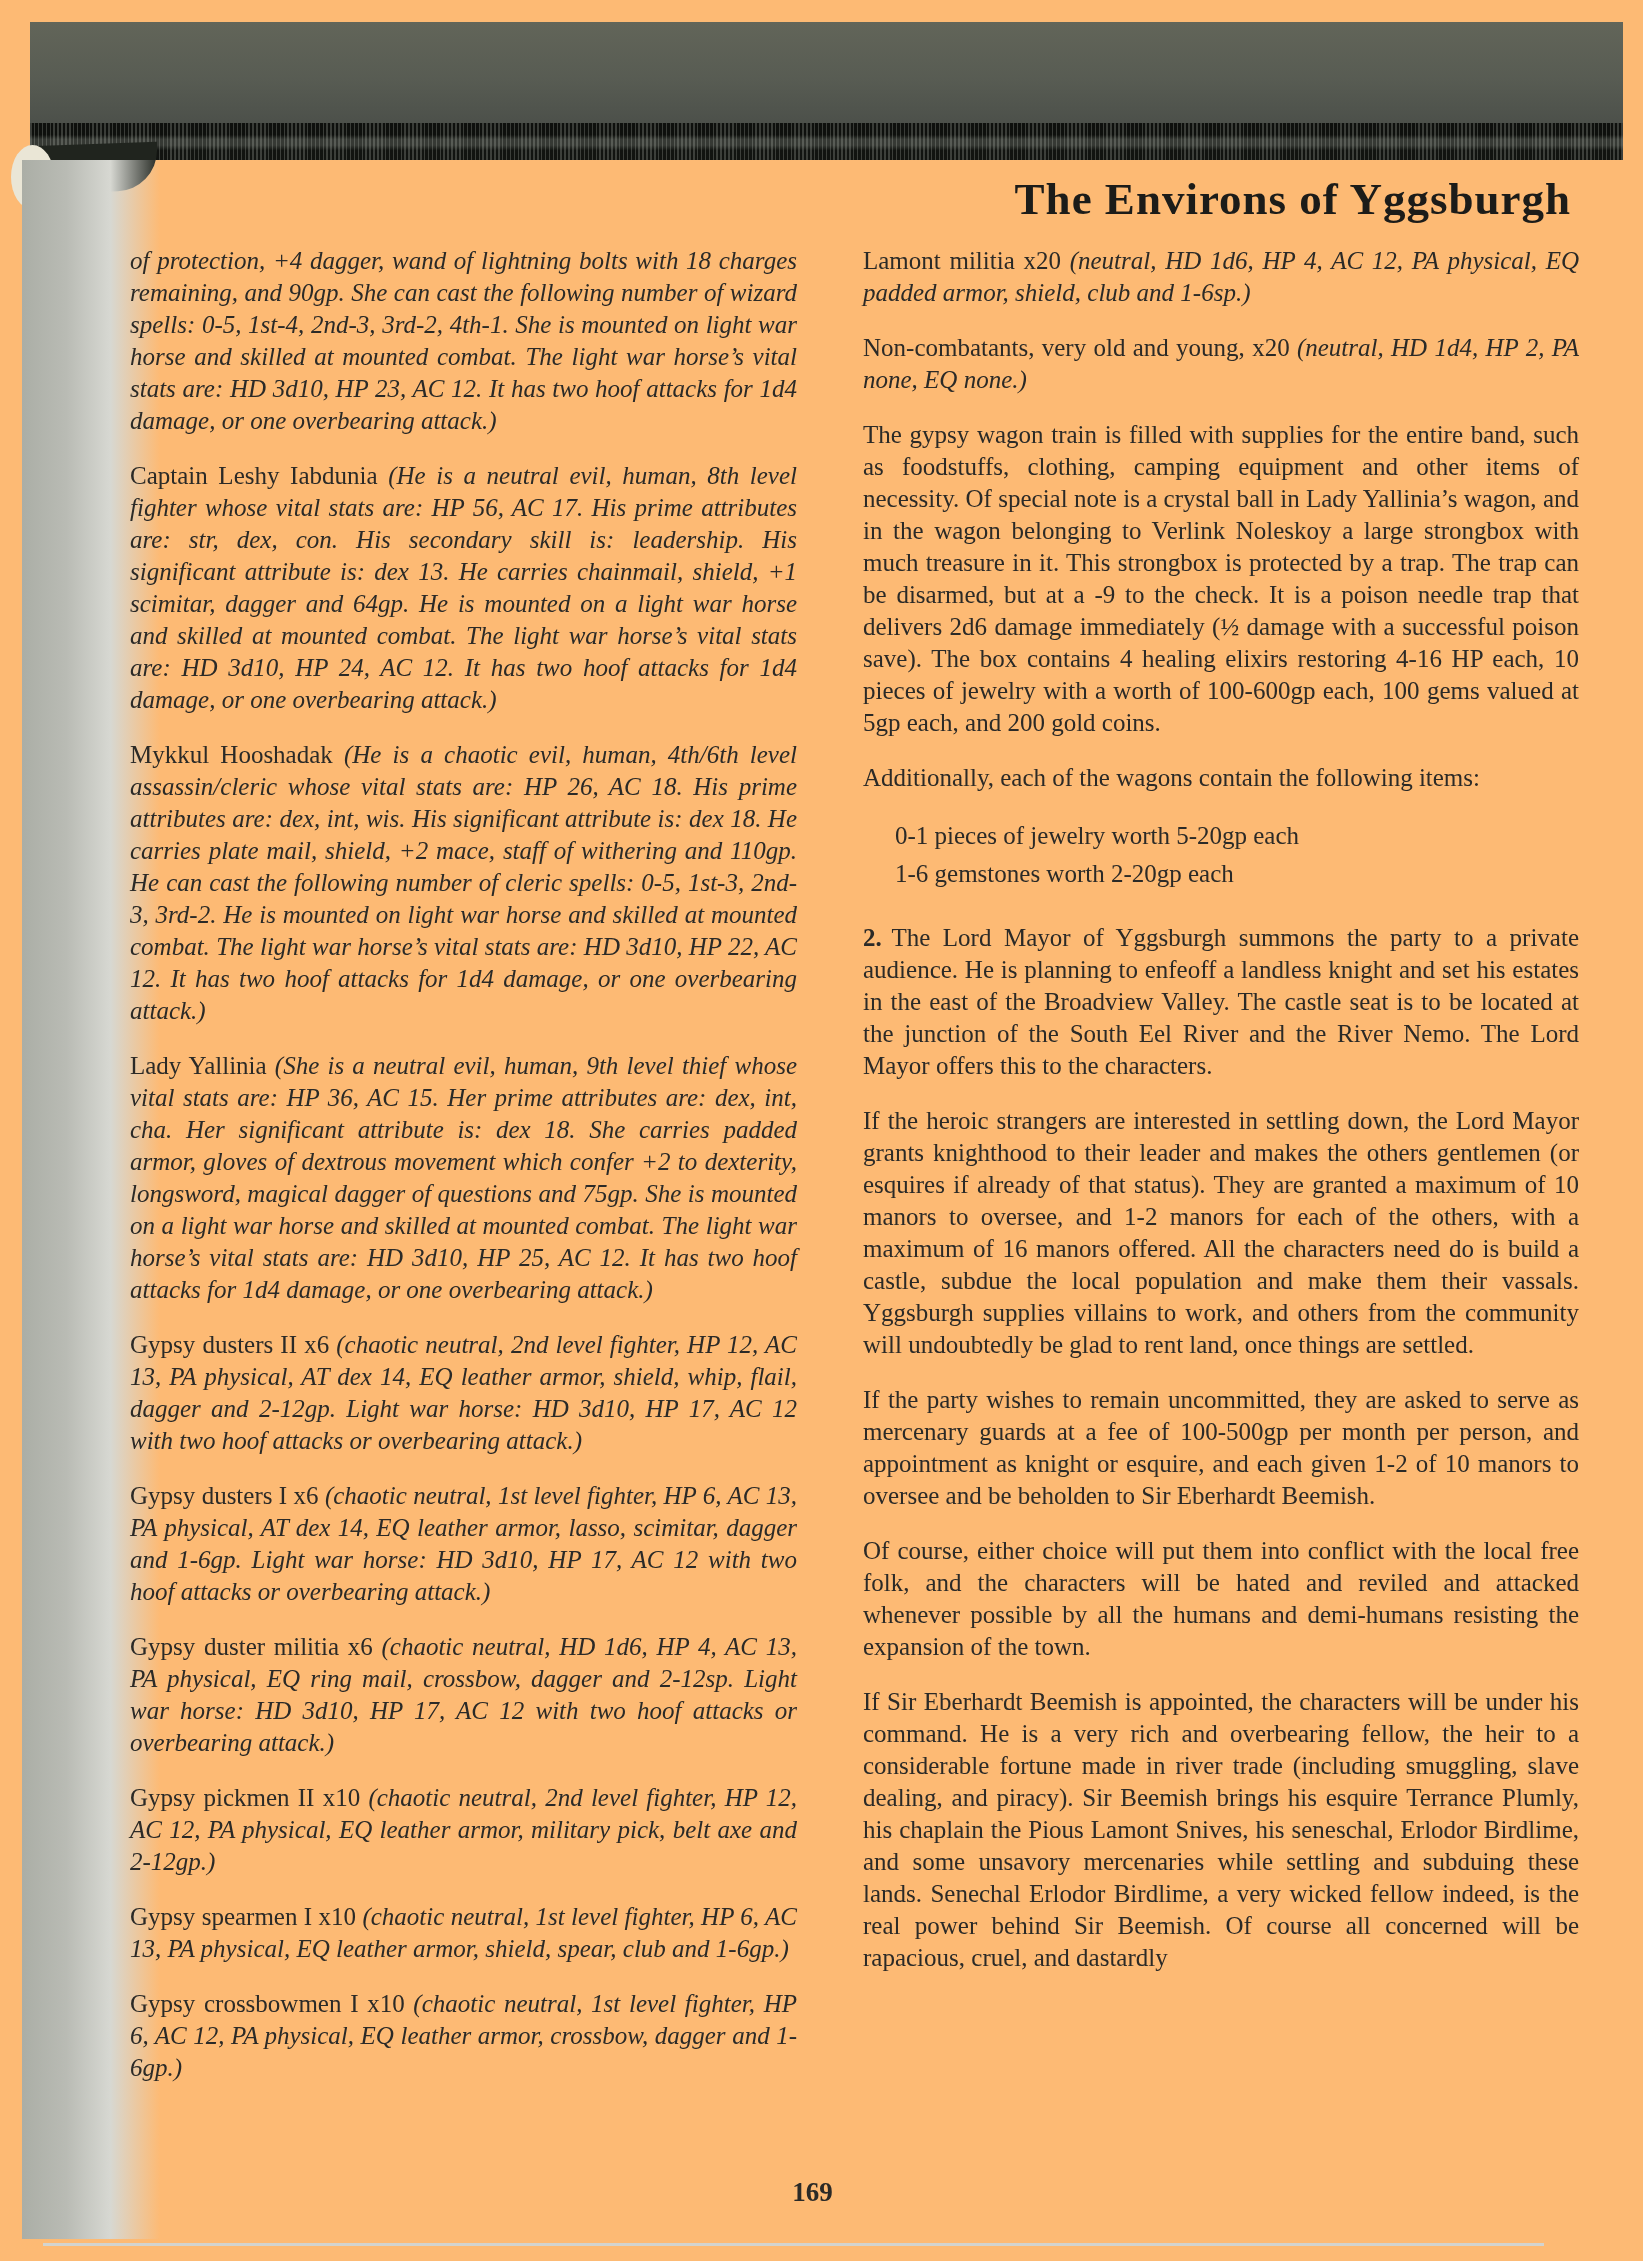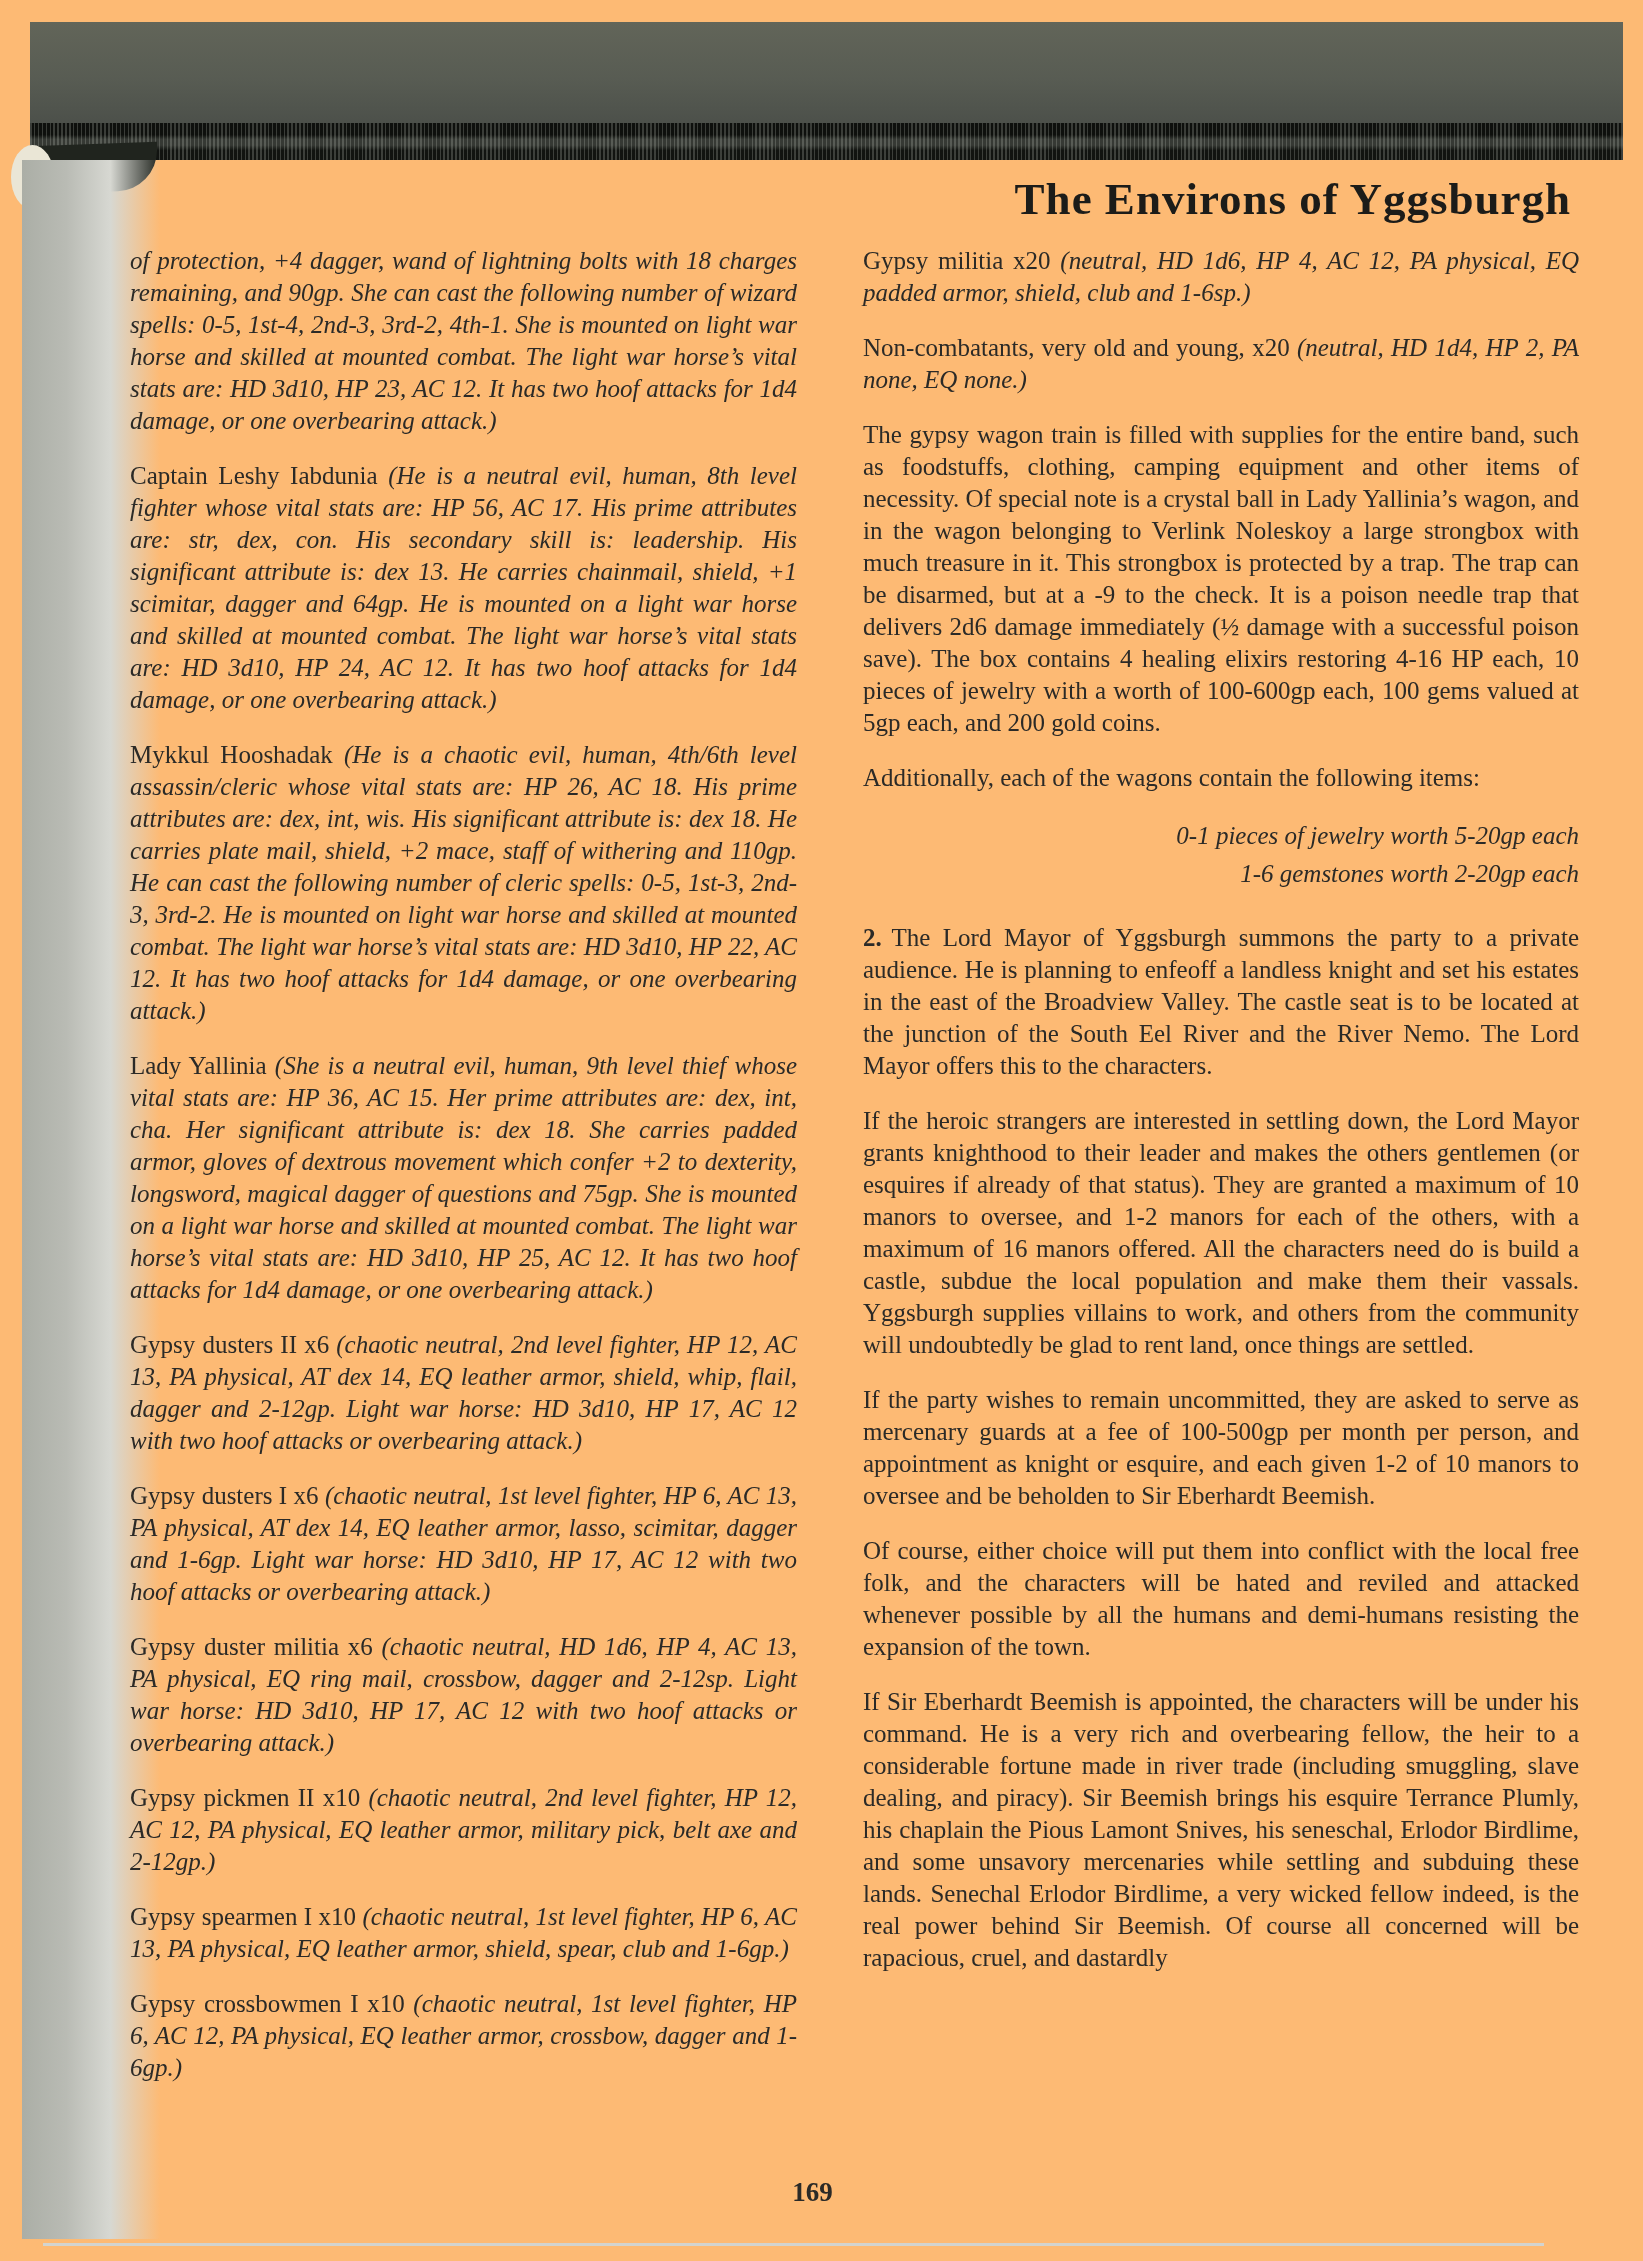--- a/index.html
+++ b/index.html
@@ -52,21 +52,21 @@
     text-align:justify;
   }
   .col-left{left:130px;top:245px;width:667px;}
   .col-right{left:863px;top:245px;width:716px;}
   .para{margin:0 0 23px 0;}
   .nm{font-style:normal;}
   .st{font-style:italic;}
   .num{margin-right:9.7px;font-weight:bold;}
   .items{
     list-style:none;margin:12.6px 0 29px 0;padding:0 0 0 32px;
-    line-height:38px;text-align:right;font-style:italic;
+    line-height:38px;text-align:left;
   }
   .pageno{
     position:absolute;top:2177px;left:745px;width:135px;
     text-align:center;font-size:27px;font-weight:bold;color:#2b2a27;
   }
 </style>
 </head>
 <body>
 
 <div class="page">
@@ -87,21 +87,21 @@
     <p class="para"><span class="nm">Lady Yallinia </span><em class="st">(She is a neutral evil, human, 9th level thief whose vital stats are: HP 36, AC 15. Her prime attributes are: dex, int, cha. Her significant attribute is: dex 18. She carries padded armor, gloves of dextrous movement which confer +2 to dexterity, longsword, magical dagger of questions and 75gp. She is mounted on a light war horse and skilled at mounted combat. The light war horse’s vital stats are: HD 3d10, HP 25, AC 12. It has two hoof attacks for 1d4 damage, or one overbearing attack.)</em></p>
     <p class="para"><span class="nm">Gypsy dusters II x6 </span><em class="st">(chaotic neutral, 2nd level fighter, HP 12, AC 13, PA physical, AT dex 14, EQ leather armor, shield, whip, flail, dagger and 2-12gp. Light war horse: HD 3d10, HP 17, AC 12 with two hoof attacks or overbearing attack.)</em></p>
     <p class="para"><span class="nm">Gypsy dusters I x6 </span><em class="st">(chaotic neutral, 1st level fighter, HP 6, AC 13, PA physical, AT dex 14, EQ leather armor, lasso, scimitar, dagger and 1-6gp. Light war horse: HD 3d10, HP 17, AC 12 with two hoof attacks or overbearing attack.)</em></p>
     <p class="para"><span class="nm">Gypsy duster militia x6 </span><em class="st">(chaotic neutral, HD 1d6, HP 4, AC 13, PA physical, EQ ring mail, crossbow, dagger and 2-12sp. Light war horse: HD 3d10, HP 17, AC 12 with two hoof attacks or overbearing attack.)</em></p>
     <p class="para"><span class="nm">Gypsy pickmen II x10 </span><em class="st">(chaotic neutral, 2nd level fighter, HP 12, AC 12, PA physical, EQ leather armor, military pick, belt axe and 2-12gp.)</em></p>
     <p class="para"><span class="nm">Gypsy spearmen I x10 </span><em class="st">(chaotic neutral, 1st level fighter, HP 6, AC 13, PA physical, EQ leather armor, shield, spear, club and 1-6gp.)</em></p>
     <p class="para"><span class="nm">Gypsy crossbowmen I x10 </span><em class="st">(chaotic neutral, 1st level fighter, HP 6, AC 12, PA physical, EQ leather armor, crossbow, dagger and 1-6gp.)</em></p>
   </div>
 
   <div class="col col-right">
-    <p class="para"><span class="nm">Gypsy militia x20 </span><em class="st">(neutral, HD 1d6, HP 4, AC 12, PA physical, EQ padded armor, shield, club and 1-6sp.)</em></p>
+    <p class="para"><span class="nm">Lamont militia x20 </span><em class="st">(neutral, HD 1d6, HP 4, AC 12, PA physical, EQ padded armor, shield, club and 1-6sp.)</em></p>
     <p class="para"><span class="nm">Non-combatants, very old and young, x20 </span><em class="st">(neutral, HD 1d4, HP 2, PA none, EQ none.)</em></p>
 
     <p class="para">The gypsy wagon train is filled with supplies for the entire band, such as foodstuffs, clothing, camping equipment and other items of necessity. Of special note is a crystal ball in Lady Yallinia’s wagon, and in the wagon belonging to Verlink Noleskoy a large strongbox with much treasure in it. This strongbox is protected by a trap. The trap can be disarmed, but at a -9 to the check. It is a poison needle trap that delivers 2d6 damage immediately (½ damage with a successful poison save). The box contains 4 healing elixirs restoring 4-16 HP each, 10 pieces of jewelry with a worth of 100-600gp each, 100 gems valued at 5gp each, and 200 gold coins.</p>
 
     <p class="para">Additionally, each of the wagons contain the following items:</p>
 
     <ul class="items">
       <li>0-1 pieces of jewelry worth 5-20gp each</li>
       <li>1-6 gemstones worth 2-20gp each</li>
     </ul>

